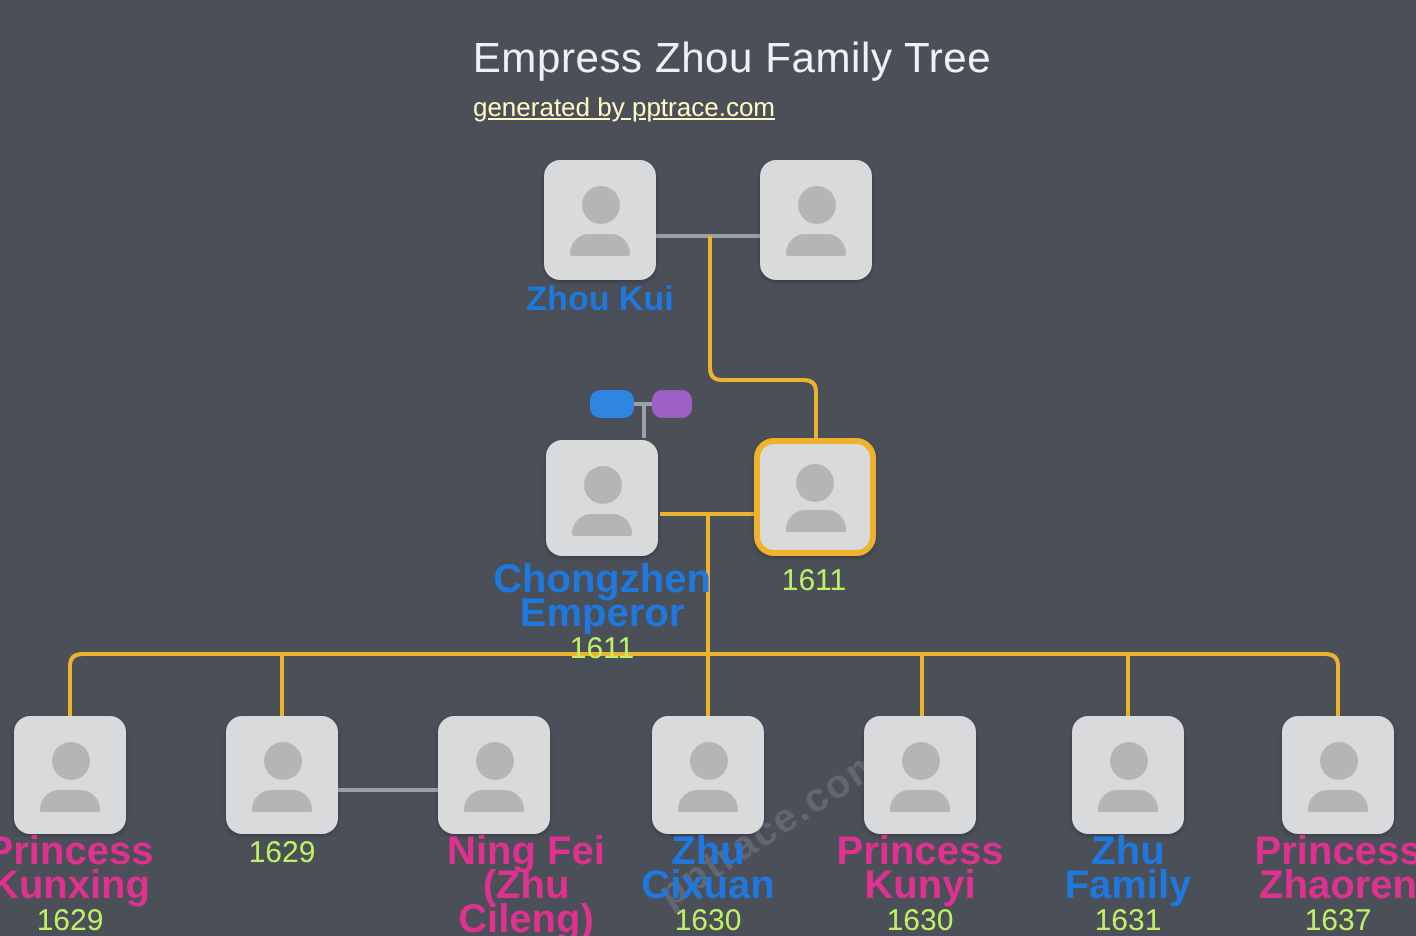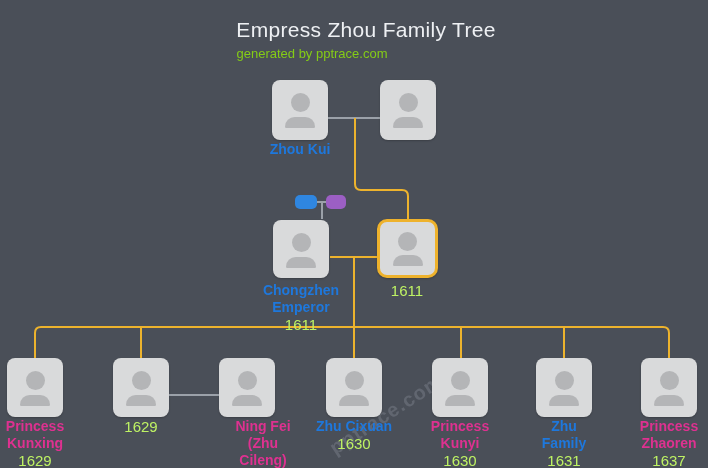--- a/index.html
+++ b/index.html
@@ -11,21 +11,21 @@
     font-family:"Liberation Sans",sans-serif;
     margin:0 auto;
   }
   .title{
     position:absolute;left:12px;top:18px;width:708px;
     text-align:center;font-size:21px;font-weight:500;
     color:#eef0f3;letter-spacing:.3px;
   }
   .subtitle{
     position:absolute;left:0;top:46px;width:624px;
-    text-align:center;font-size:13px;color:#84cc16;
+    text-align:center;font-size:13px;color:#fef9c3;text-decoration:underline;
   }
   .wires{position:absolute;left:0;top:0;width:708px;height:468px;}
   .watermark{
     position:absolute;left:318px;top:392px;width:170px;
     transform:rotate(-33deg);transform-origin:center;
     font-size:20px;font-weight:600;letter-spacing:1px;
     color:rgba(214,220,229,0.17);pointer-events:none;
   }
   .card{
     position:absolute;width:56px;height:60px;
@@ -41,24 +41,24 @@
   .avatar .head{
     position:absolute;left:50%;top:13px;width:19px;height:19px;
     margin-left:-9.5px;border-radius:50%;background:#b4b5b7;
   }
   .avatar .shoulders{
     position:absolute;left:50%;top:37px;width:30px;height:11px;
     margin-left:-15px;border-radius:15px 15px 2px 2px;background:#b4b5b7;
   }
   .label{position:absolute;text-align:center;}
   .name{
-    font-weight:bold;font-size:14px;line-height:17px;
+    font-weight:bold;font-size:20px;line-height:17px;
     white-space:pre-line;
   }
-  .name.big{font-size:14px;line-height:19px;}
+  .name.big{font-size:17px;line-height:19px;}
   .name.male{color:#1e78dd;}
   .name.female{color:#de3190;}
   .year{font-size:15px;line-height:17px;color:#bef264;font-weight:400;}
   .pill{position:absolute;height:14px;border-radius:5px;}
   .pill.father{left:295px;top:195px;width:22px;background:#2f86e0;}
   .pill.mother{left:326px;top:195px;width:20px;background:#9c5fc4;}
 </style>
 </head>
 <body>
 

